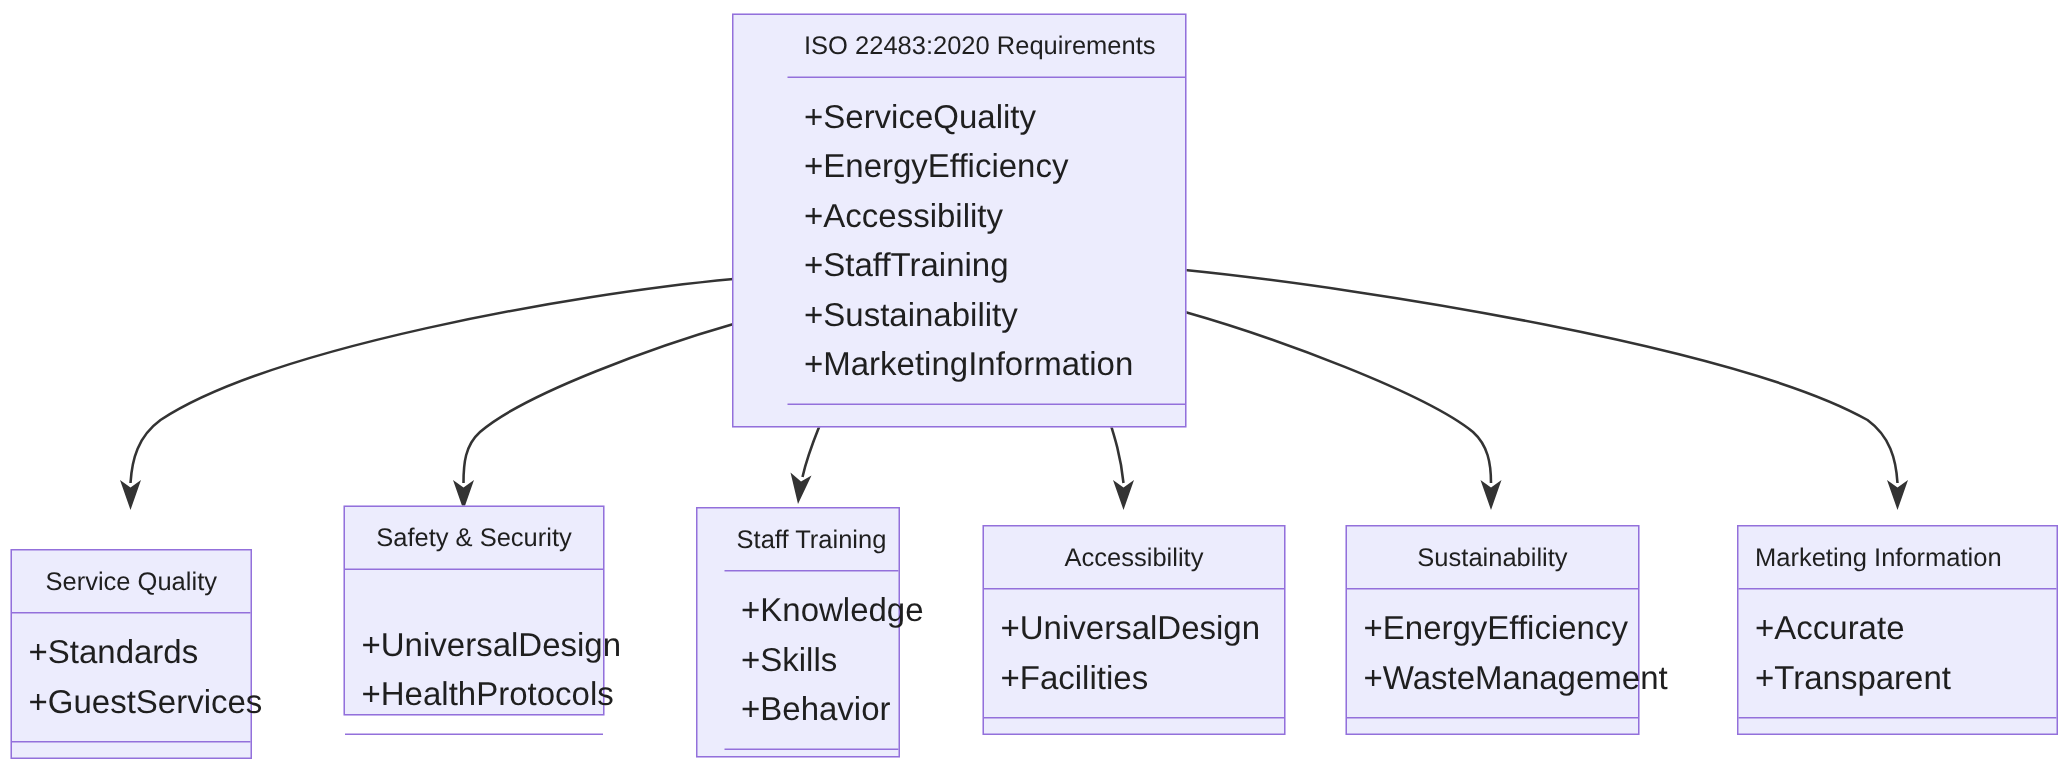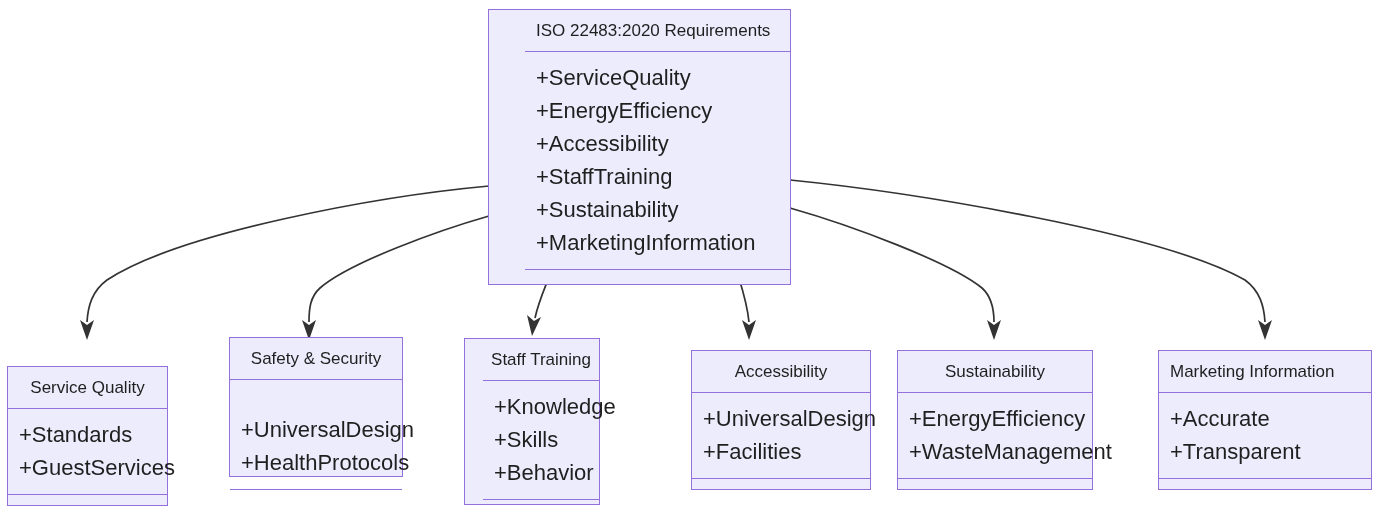--- a/index.html
+++ b/index.html
@@ -141,21 +141,21 @@
   <div class="uml-class" style="left:464px; top:338px; width:136px; height:167px;padding-left:18px;">
     <div class="class-title centered">Staff Training</div>
     <div class="class-attrs">
       <div class="attr-line">+Knowledge</div>
       <div class="attr-line">+Skills</div>
       <div class="attr-line">+Behavior</div>
     </div>
     <div class="class-methods"></div>
   </div>
 
-  <div class="uml-class" style="left:655px; top:350px; width:180px; height:140px;margin-left:36px;">
+  <div class="uml-class" style="left:655px; top:350px; width:202px; height:140px;">
     <div class="class-title centered">Accessibility</div>
     <div class="class-attrs">
       <div class="attr-line">+UniversalDesign</div>
       <div class="attr-line">+Facilities</div>
     </div>
     <div class="class-methods"></div>
   </div>
 
   <div class="uml-class" style="left:897px; top:350px; width:196px; height:140px;">
     <div class="class-title centered">Sustainability</div>

